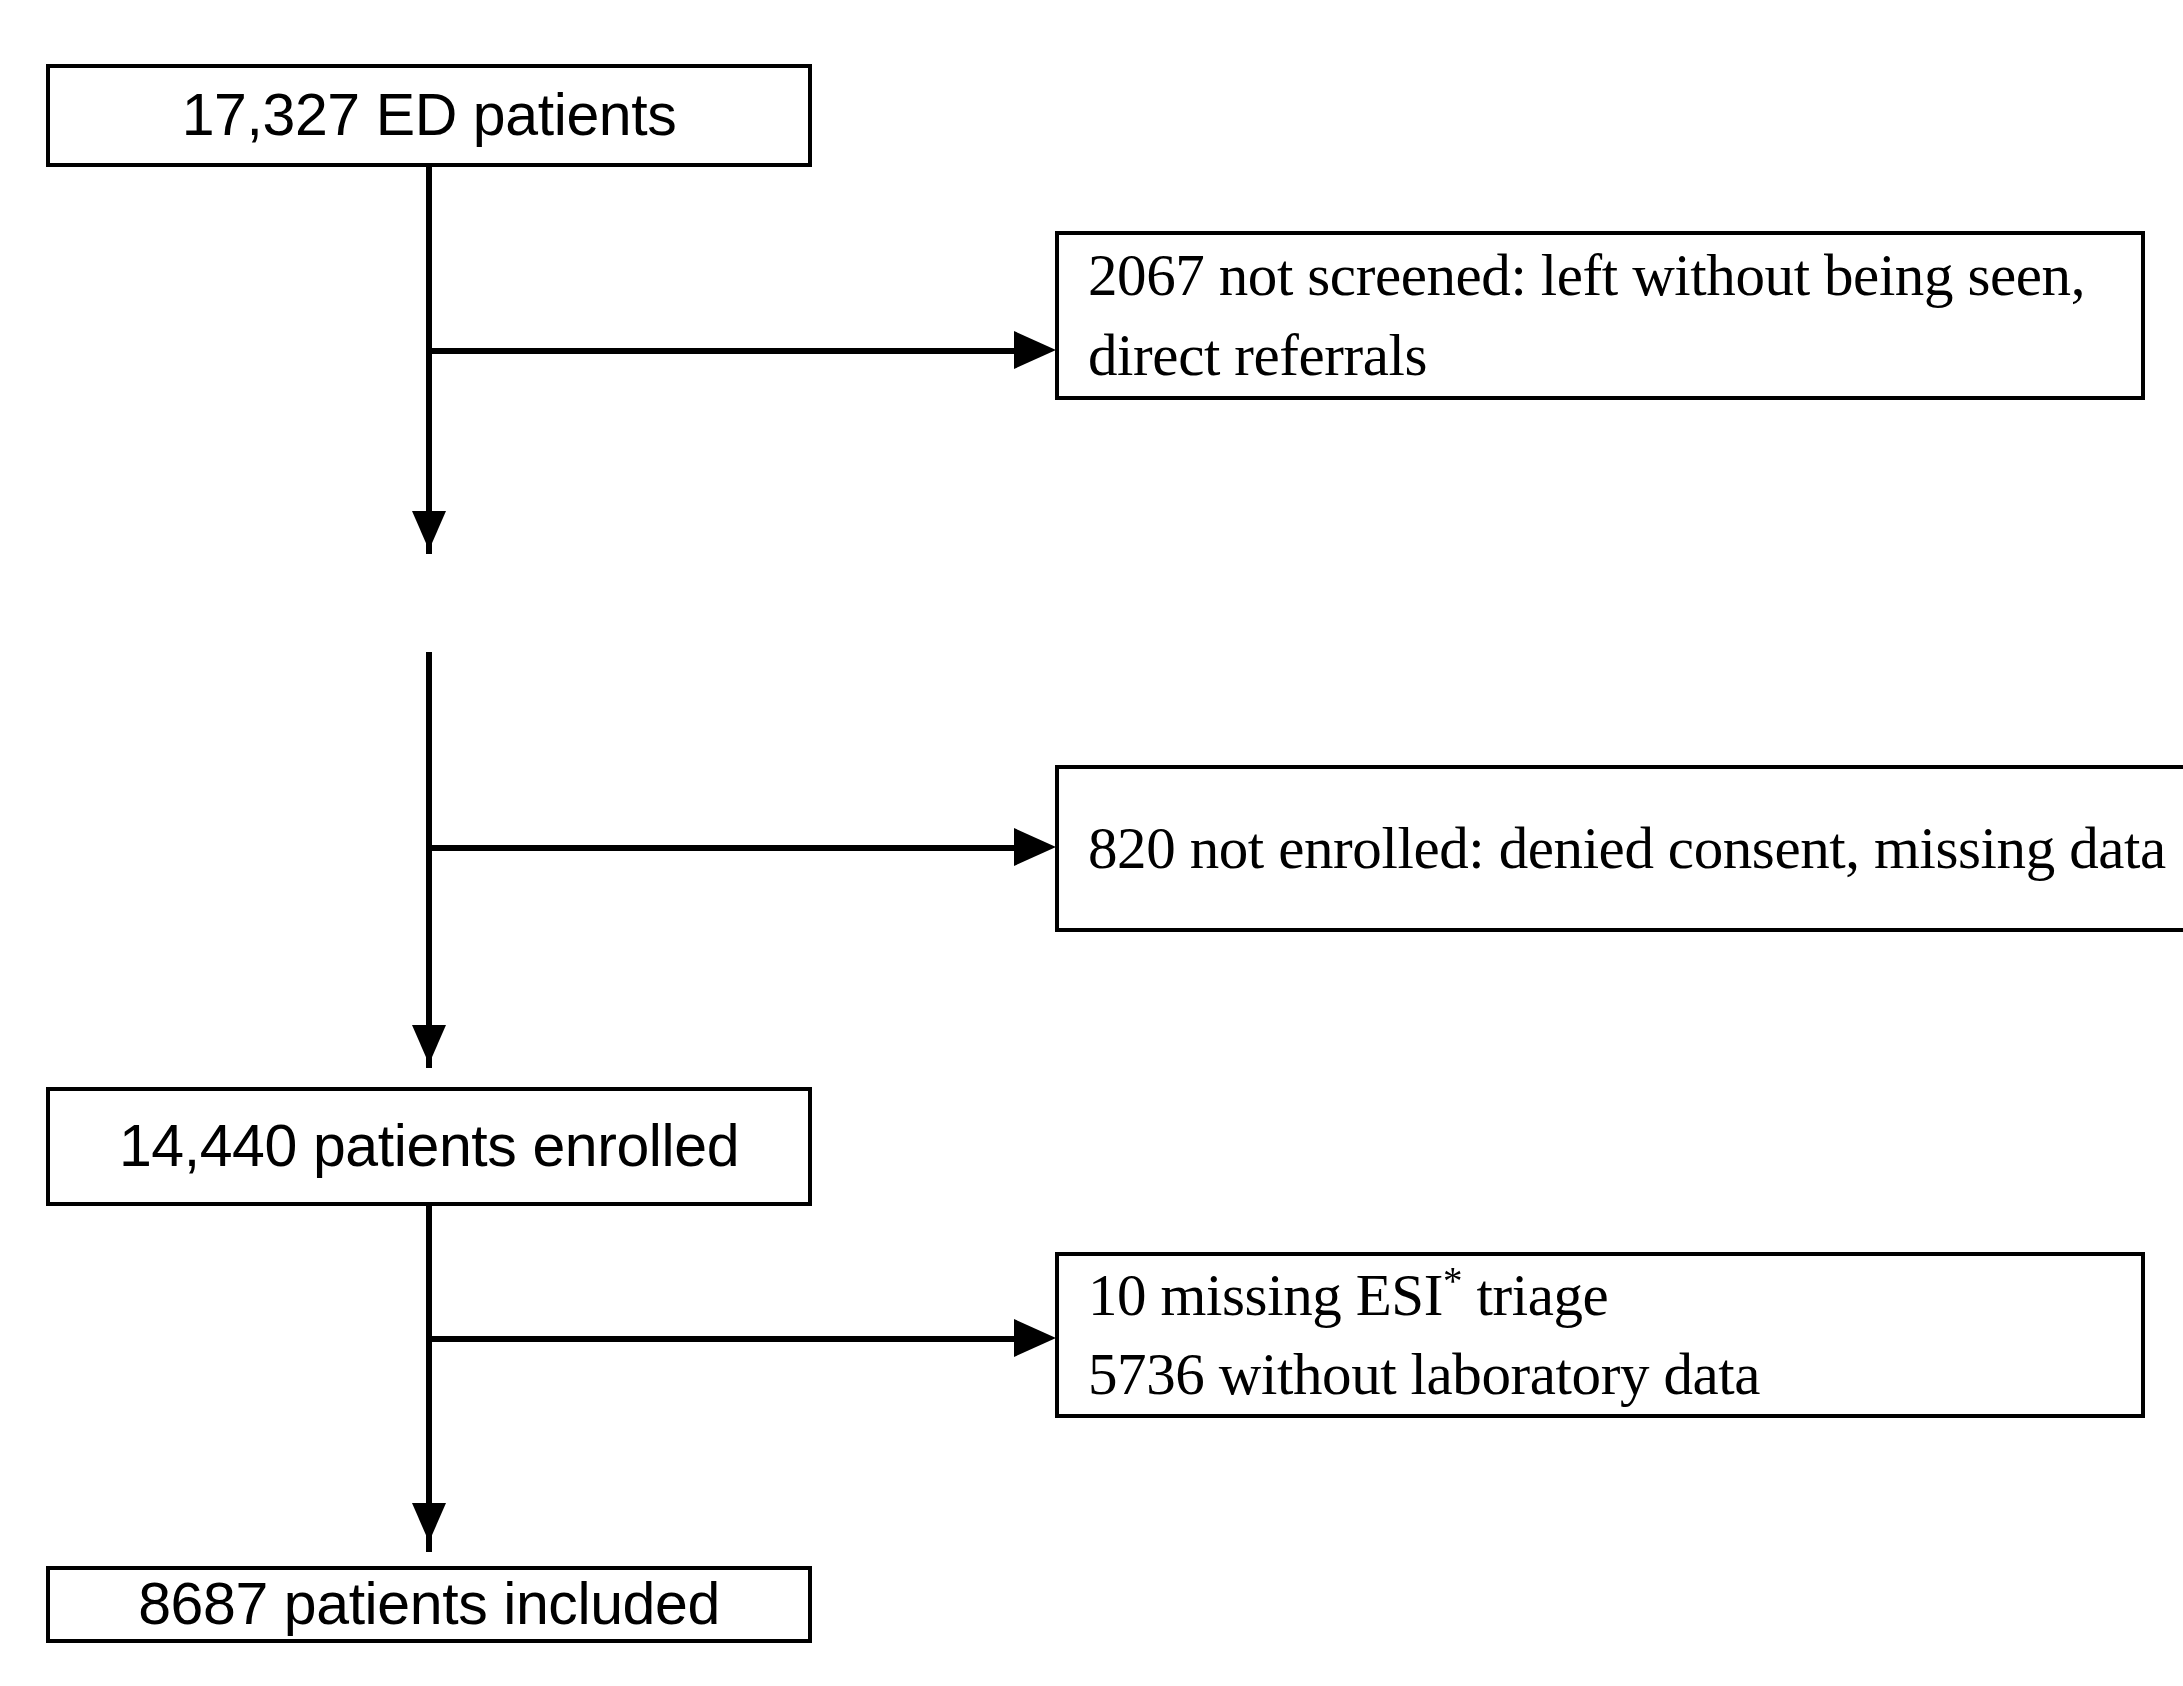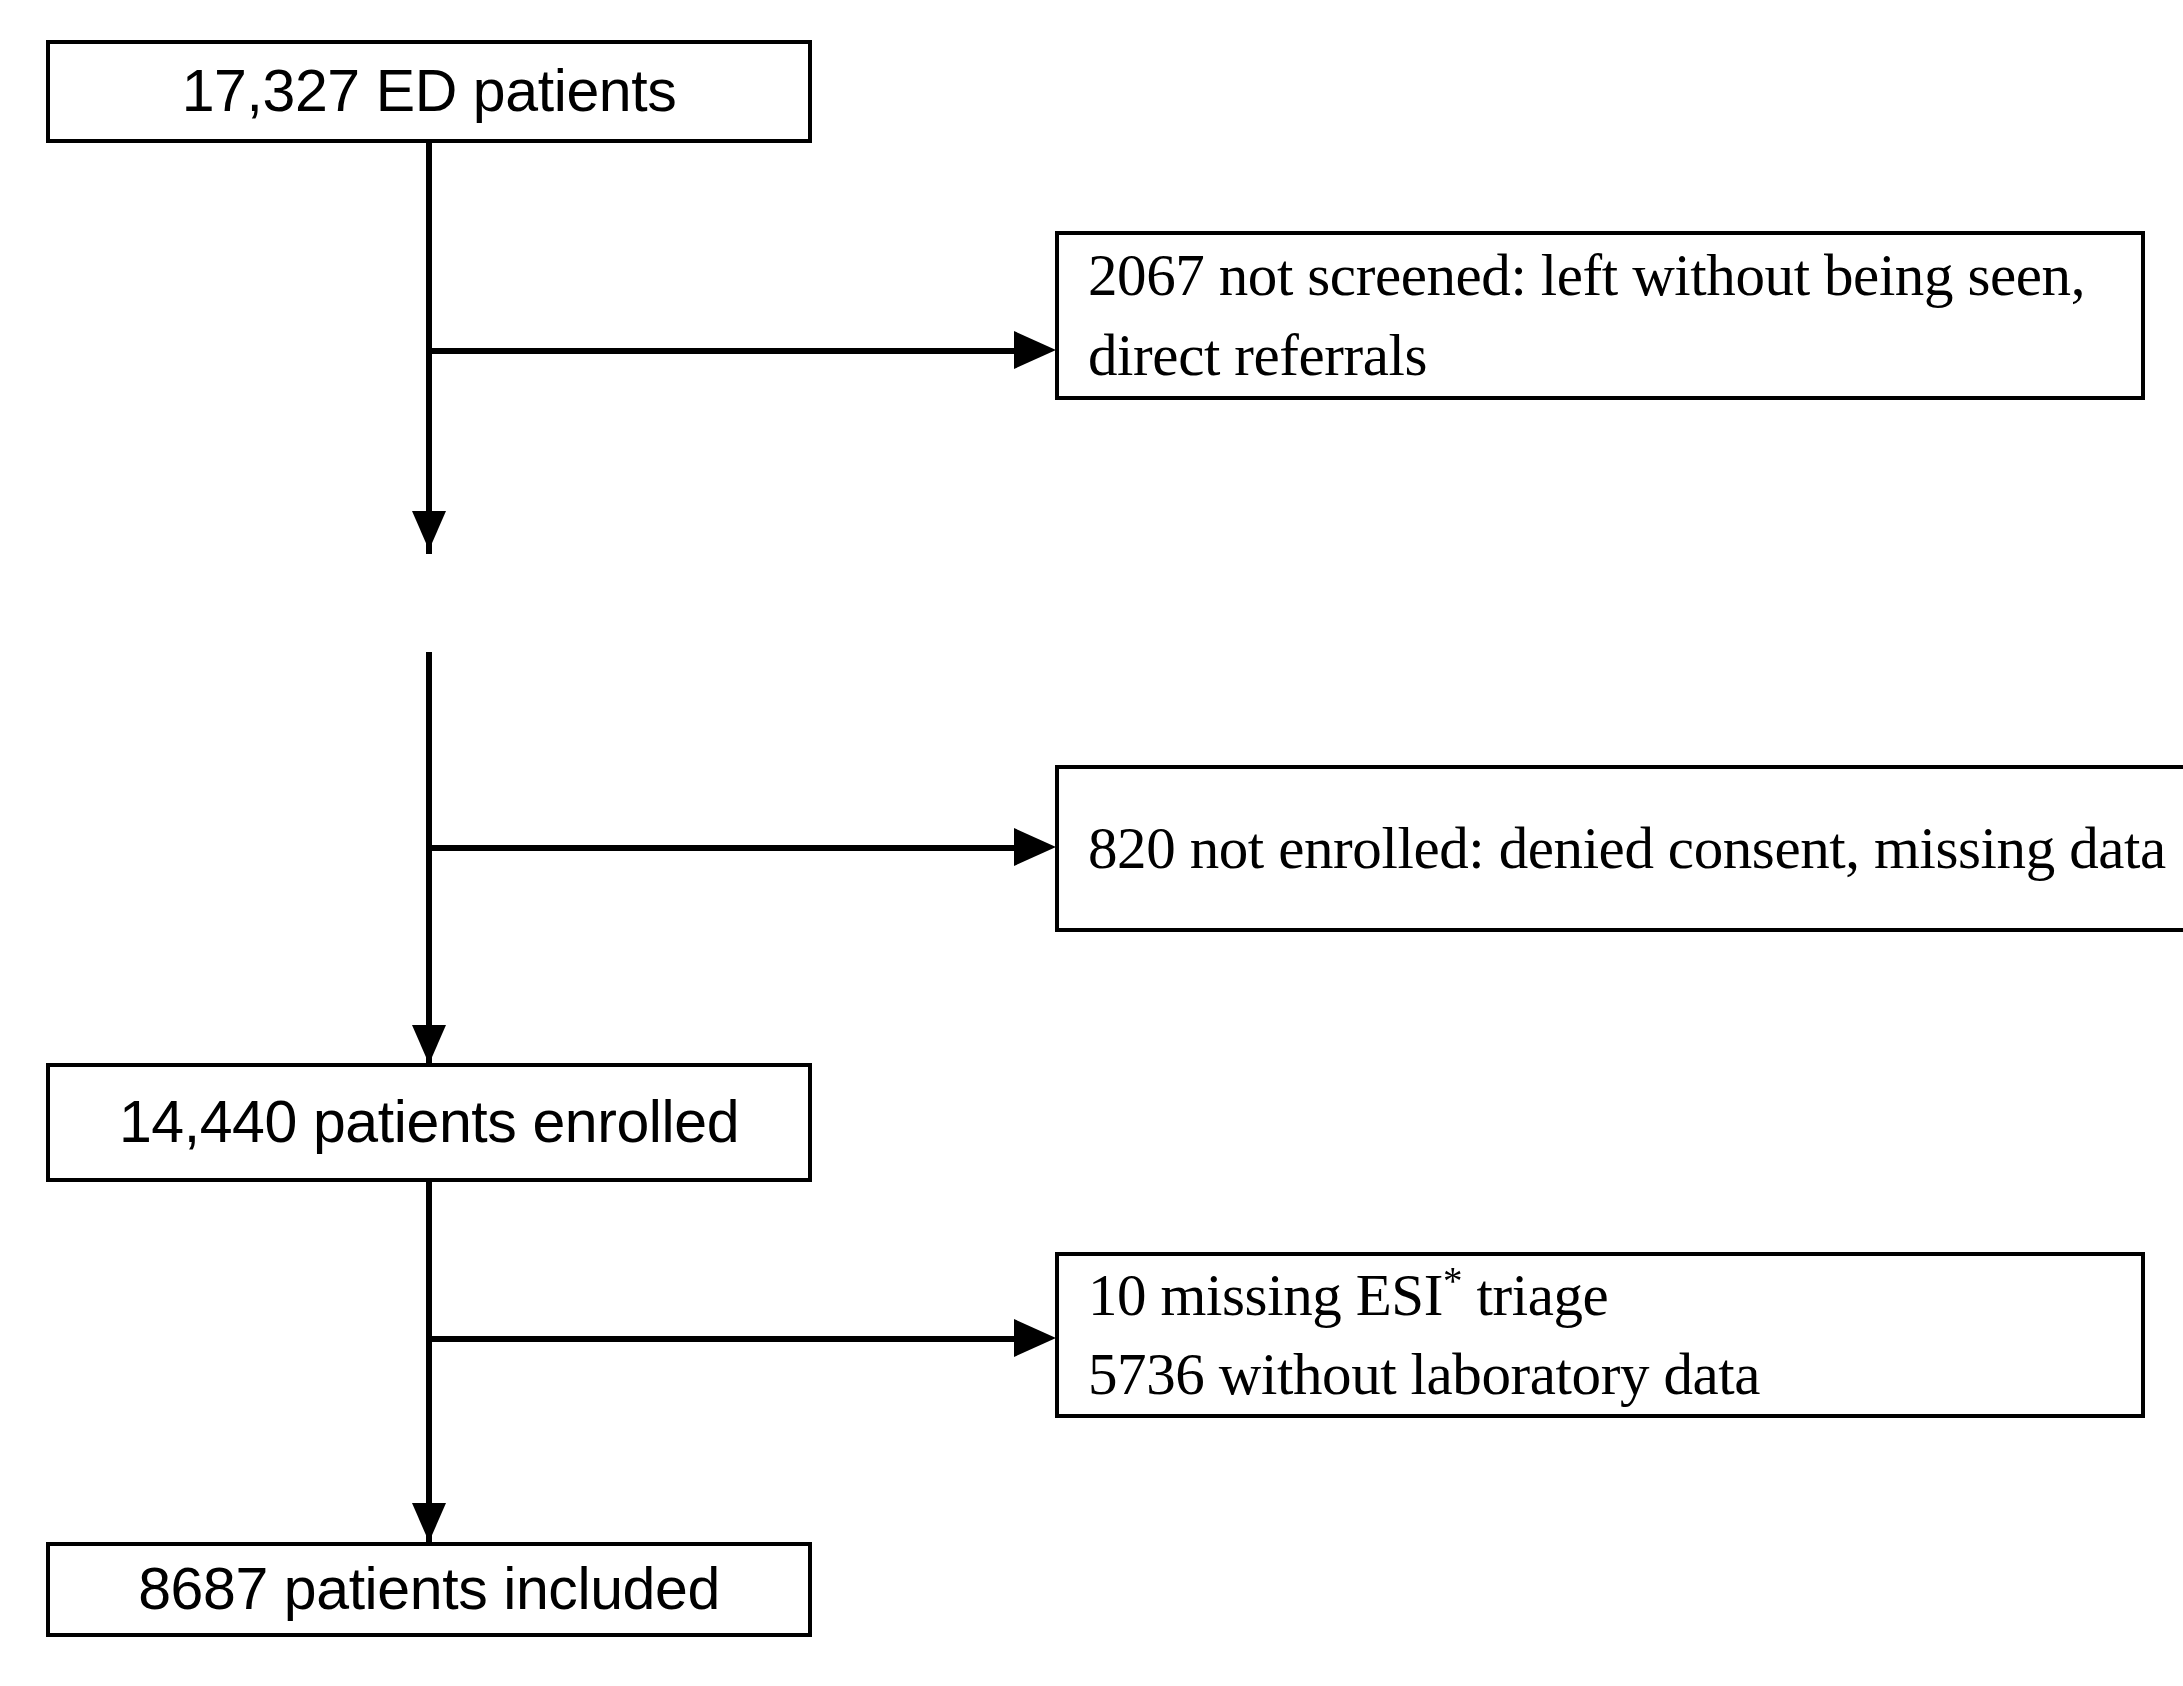--- a/index.html
+++ b/index.html
@@ -21,20 +21,21 @@
     position: absolute;
     box-sizing: border-box;
     background: #ffffff;
     border: 4px solid #000000;
     display: flex;
     flex-direction: column;
     justify-content: center;
   }
   .node.center-text {
     align-items: center;
+    margin-top: 24px;
   }
   .node.left-text {
     align-items: flex-start;
   }
   .node-label {
     font-size: 59px;
     line-height: 1.34;
     color: #000000;
     white-space: pre-wrap;
     letter-spacing: -0.4px;
@@ -51,21 +52,21 @@
   .sup {
     font-size: 39px;
     vertical-align: super;
     line-height: 0;
   }
 
   
   #box-ed-patients      { left: 46px;  top: 40px;   width: 766px;  height: 103px; }
   #box-screened         { left: 46px;  top: 550px;  width: 766px;  height: 103px; }
   #box-enrolled         { left: 46px;  top: 1063px; width: 766px;  height: 119px; }
-  #box-included         { left: 46px;  top: 1542px; width: 766px;  height: 95px; }
+  #box-included         { left: 46px;  top: 1542px; width: 766px;  height: 77px; }
 
   #box-not-screened     { left: 1055px; top: 231px;  width: 1090px; height: 169px; }
   #box-not-enrolled     { left: 1055px; top: 765px;  width: 1188px; height: 167px; }
   #box-excluded         { left: 1055px; top: 1252px; width: 1090px; height: 166px; }
 
   
   .vline {
     position: absolute;
     width: 5.6px;
     background: #000000;

